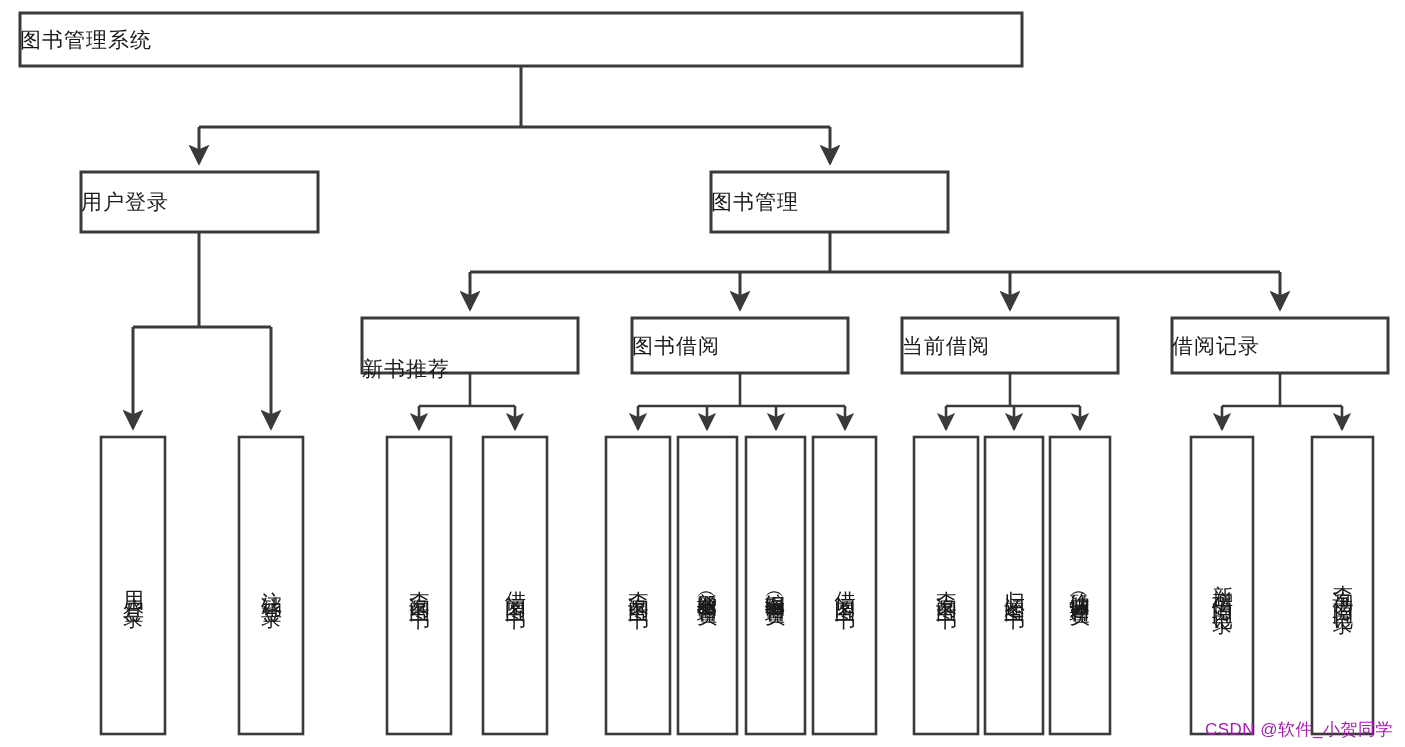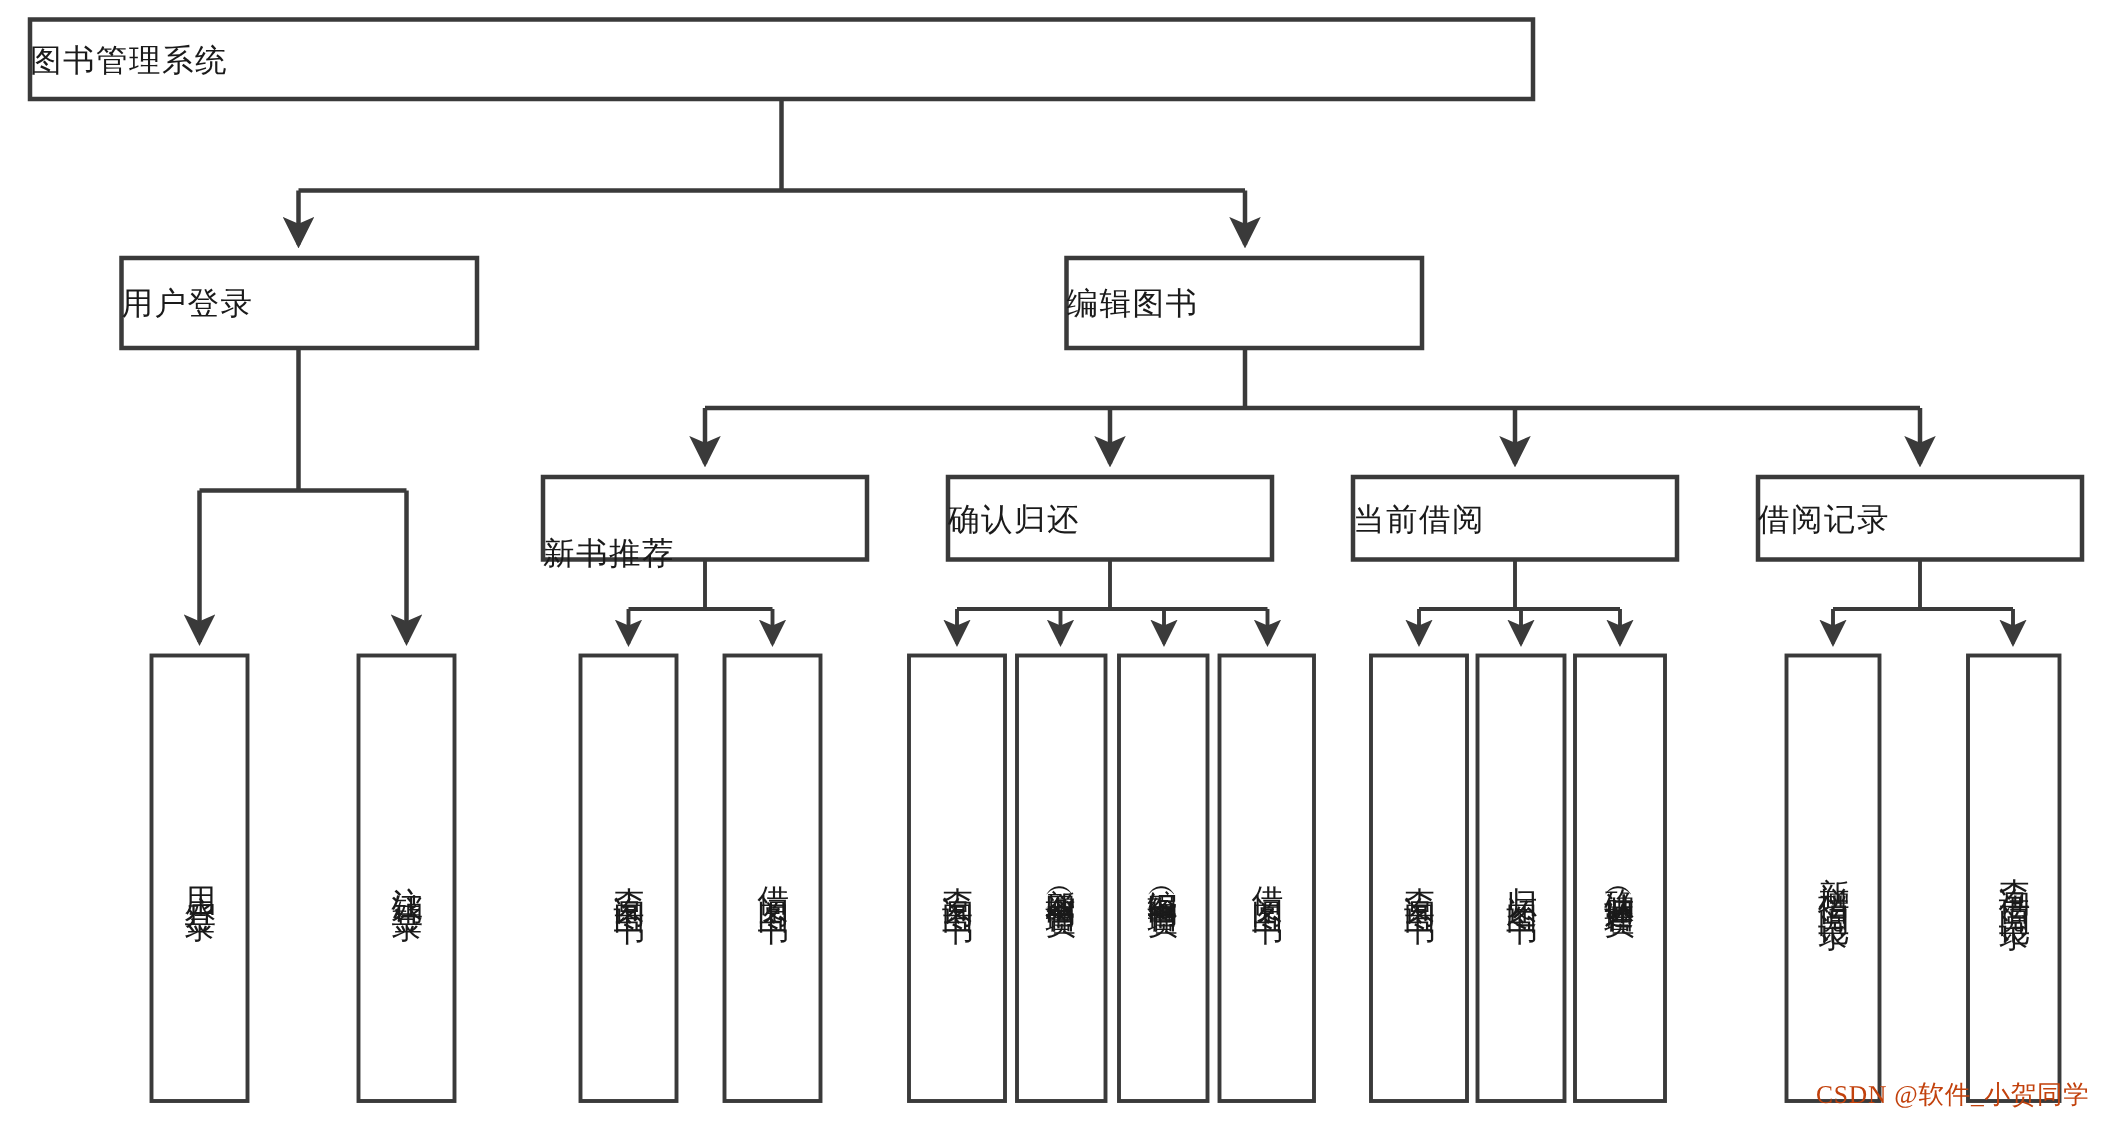--- a/index.html
+++ b/index.html
@@ -83,23 +83,23 @@
     font-family: "DejaVu Sans", "Liberation Sans", sans-serif;
     font-size: 21px;
     color: #1a1a1a;
     letter-spacing: 1px;
     white-space: nowrap;
   }
   .watermark {
     position: absolute;
     right: 12px;
     bottom: 6px;
-    font-family: Liberation Serif, serif;
+    font-family: Liberation Sans, sans-serif;
     font-size: 17px;
-    color: #c2410c;
+    color: #a21caf;
     letter-spacing: 0.5px;
     white-space: nowrap;
   }
 </style>
 </head>
 <body>
 
 <div id="diagram-root">
 
   <svg class="flow" viewBox="0 0 1405 747">
@@ -175,28 +175,28 @@
   </svg>
 
   <div class="htext-wrap" style="left:20px; top:13px; width:1002px; height:53px;">
     <span class="htext">图书管理系统</span>
   </div>
 
   <div class="htext-wrap" style="left:81px; top:172px; width:237px; height:60px;">
     <span class="htext">用户登录</span>
   </div>
   <div class="htext-wrap" style="left:711px; top:172px; width:237px; height:60px;">
-    <span class="htext">编辑图书</span>
+    <span class="htext">图书管理</span>
   </div>
 
   <div class="htext-wrap" style="left:362px; top:318px; width:219px; height:55px;margin-top:23px;">
     <span class="htext">新书推荐</span>
   </div>
   <div class="htext-wrap" style="left:632px; top:318px; width:216px; height:55px;">
-    <span class="htext">确认归还</span>
+    <span class="htext">图书借阅</span>
   </div>
   <div class="htext-wrap" style="left:902px; top:318px; width:252px; height:55px;">
     <span class="htext">当前借阅</span>
   </div>
   <div class="htext-wrap" style="left:1172px; top:318px; width:176px; height:55px;">
     <span class="htext">借阅记录</span>
   </div>
 
   <div class="vtext-wrap" style="left:101px; top:437px; width:64px; height:297px;">
     <span class="vtext">用户登录</span>

